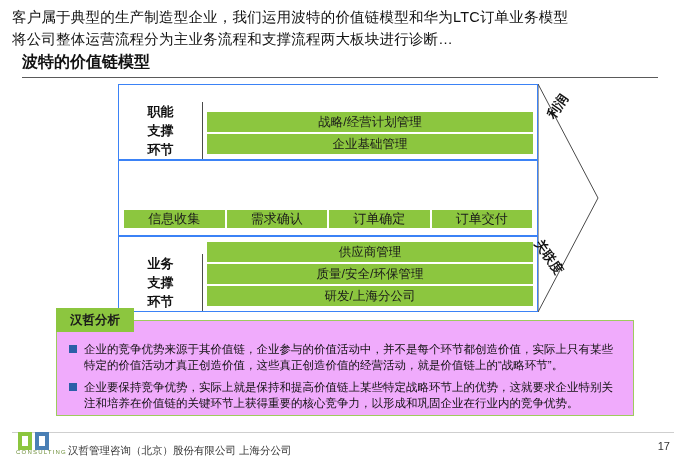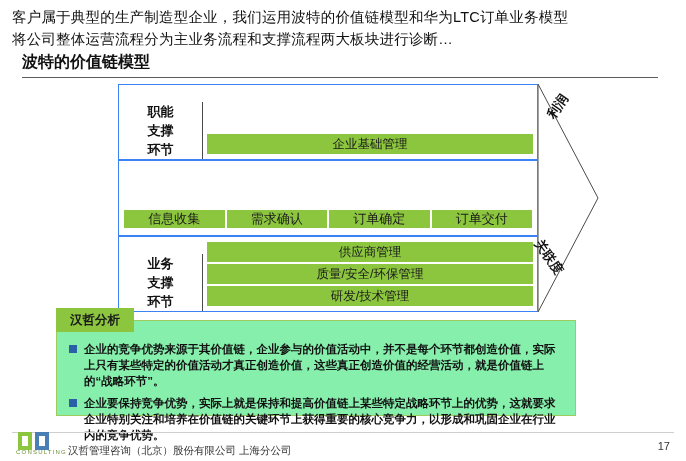--- a/index.html
+++ b/index.html
@@ -153,46 +153,45 @@
     top: 236px;
     transform: rotate(55deg);
     transform-origin: left top;
   }
 
   
   .analysis {
     position: absolute;
     left: 56px;
     top: 320px;
-    width: 520px;
+    width: 578px;
     height: 96px;
     border: 1px solid #9ecb5e;
     box-sizing: border-box;
-    background: #86efac;
+    background: #f0abfc;
   }
   .analysis-tab {
     position: absolute;
     left: -1px;
     top: -13px;
     height: 24px;
     padding: 0 14px;
     background: #8cc63f;
     color: #1a1a1a;
     font-size: 12.5px;
     font-weight: bold;
     line-height: 24px;
   }
   .analysis-body {
     padding: 20px 12px 8px 10px;
   }
   .bullet-item {
     display: flex;
     align-items: flex-start;
     margin-bottom: 6px;
-    font-weight: bold;
   }
   .bullet-mark {
     width: 8px;
     height: 8px;
     background: #2b5fa8;
     margin: 4px 7px 0 2px;
     flex: 0 0 auto;
   }
   .bullet-text {
     font-size: 11.5px;
@@ -256,20 +255,21 @@
 
   <div class="chain">
 
     <div class="chain-block blk1">
       <div class="row-label">
         <span>职能</span>
         <span>支撑</span>
         <span>环节</span>
       </div>
       <div class="row-body">
+        <div class="green-bar">战略/经营计划管理</div>
         <div class="green-bar">企业基础管理</div>
       </div>
     </div>
 
     <div class="chain-block blk2">
       <div class="proc-row">
         <div class="proc-box">信息收集</div>
         <div class="proc-box">需求确认</div>
         <div class="proc-box">订单确定</div>
         <div class="proc-box">订单交付</div>
@@ -278,21 +278,21 @@
 
     <div class="chain-block blk3">
       <div class="row-label">
         <span>业务</span>
         <span>支撑</span>
         <span>环节</span>
       </div>
       <div class="row-body">
         <div class="green-bar">供应商管理</div>
         <div class="green-bar">质量/安全/环保管理</div>
-        <div class="green-bar">研发/技术管理</div>
+        <div class="green-bar">研发/上海分公司</div>
       </div>
     </div>
   </div>
 
   <div class="arrow-head">
     <svg width="62" height="228" viewBox="0 0 62 228">
       <polygon points="0,0 60,114 0,228" fill="#ffffff" stroke="#4a4a4a" stroke-width="1"></polygon>
     </svg>
   </div>
   <div class="arrow-label top">利润</div>

